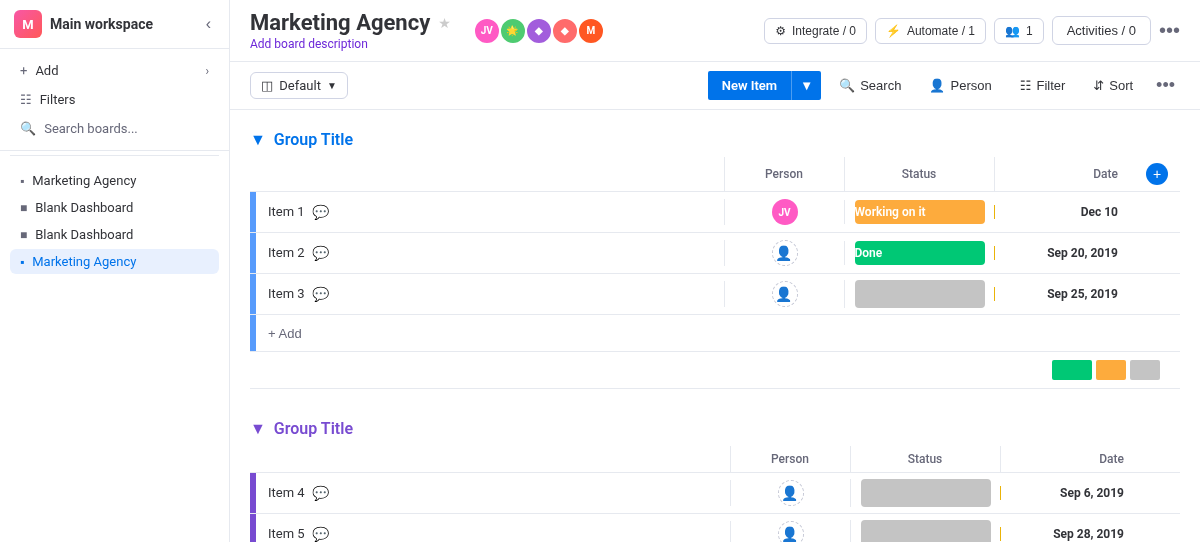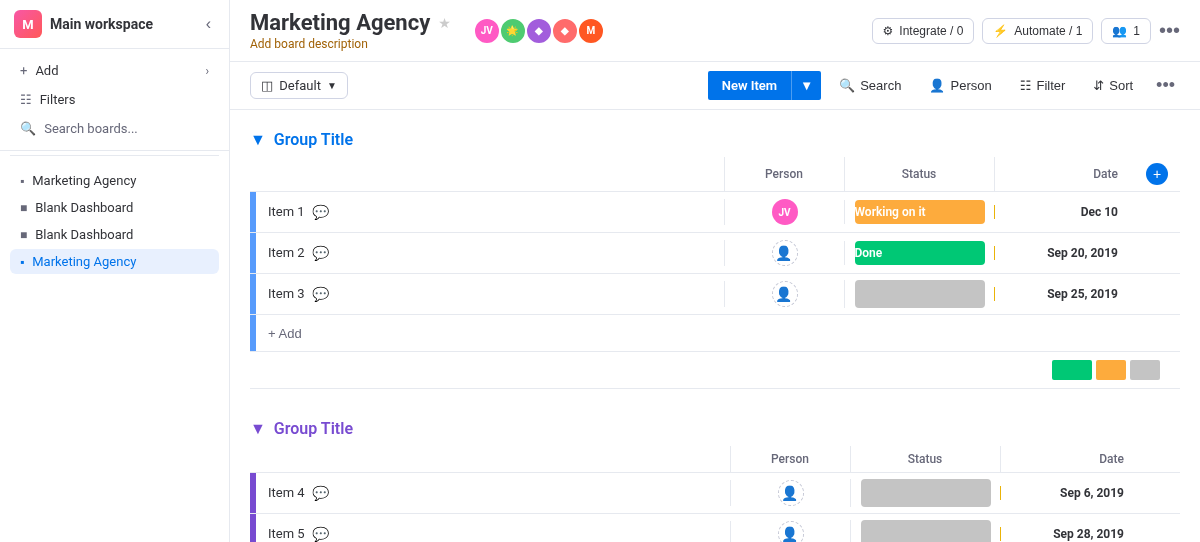--- a/index.html
+++ b/index.html
@@ -133,21 +133,21 @@
       align-items: center;
       gap: 8px;
     }
     .board-title {
       font-size: 22px;
       font-weight: 700;
       color: #323338;
     }
     .board-subtitle {
       font-size: 12px;
-      color: #a16207;
+      color: #6d28d9;
       margin-top: 2px;
     }
     .star-icon { color: #ccc; font-size: 14px; cursor: pointer; }
     .topbar-avatars {
       display: flex;
       align-items: center;
       gap: 4px;
       margin-left: 10px;
     }
     .avatar {
@@ -511,20 +511,23 @@
         <span>⚙</span>
         <span>Integrate / 0</span>
       </button>
       <button class="topbar-btn">
         <span>⚡</span>
         <span>Automate / 1</span>
       </button>
       <button class="topbar-btn">
         <span>👥</span>
         <span>1</span>
+      </button>
+      <button class="activities-btn">
+        <span>Activities / 0</span>
       </button>
       <button class="topbar-more">•••</button>
     </div>
   </div>
 
   <div id="toolbar">
     <div class="view-selector">
       <span style="font-size:13px;">◫</span>
       <span>Default</span>
       <span style="font-size:10px;">▼</span>

